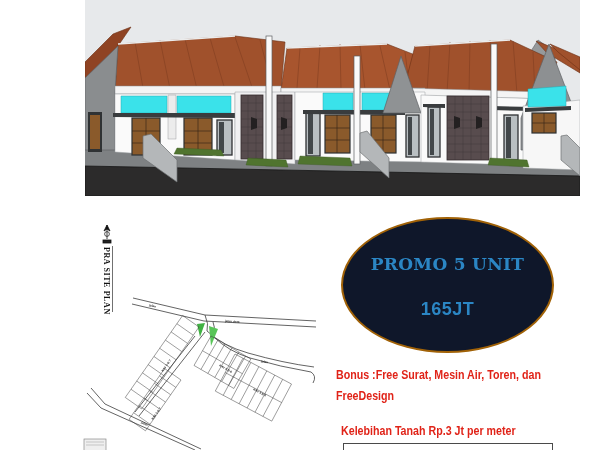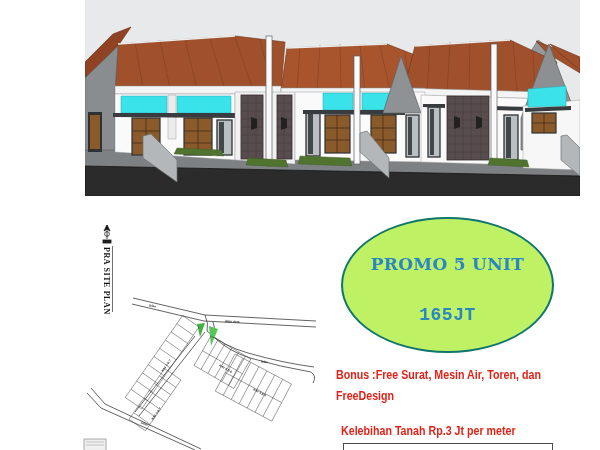--- a/index.html
+++ b/index.html
@@ -4,27 +4,27 @@
 <style>
   html,body{margin:0;padding:0;background:#fff;}
   #page{position:relative;width:600px;height:450px;background:#ffffff;overflow:hidden;
         font-family:"Liberation Sans",sans-serif;}
   
   #hero{position:absolute;left:85px;top:0;width:495px;height:196px;}
   
   #siteplan{position:absolute;left:83px;top:220px;width:235px;height:230px;}
   
   #promo{position:absolute;left:341px;top:217px;width:213px;height:136px;
-         background:#bef264;border:2px solid #0f766e;border-radius:50%;
+         background:#0f172a;border:2px solid #a16207;border-radius:50%;
          display:flex;flex-direction:column;align-items:center;box-sizing:border-box;
          padding-top:35px;}
   .promo-line{font-family:"DejaVu Serif",serif;font-weight:bold;color:#2b86c4;
               font-size:17px;line-height:21px;letter-spacing:.3px;}
-  .promo-price{font-family:Liberation Mono, monospace;font-weight:bold;color:#2b86c4;
-               font-size:18px;letter-spacing:.5px;margin-top:30px;}
+  .promo-price{font-family:Liberation Sans, sans-serif;font-weight:bold;color:#2b86c4;
+               font-size:18px;letter-spacing:.5px;margin-top:24px;}
   
   #bonus{position:absolute;left:336px;top:364px;color:#e02318;font-weight:bold;
          font-size:13px;line-height:21px;white-space:pre-line;
          transform:scaleX(.82);transform-origin:left top;}
   #landnote{position:absolute;left:341px;top:423px;color:#e02318;font-weight:bold;
             font-size:13px;white-space:nowrap;
             transform:scaleX(.82);transform-origin:left top;}
   #bottombox{position:absolute;left:343px;top:443px;width:210px;height:26px;
              border:1.5px solid #4a4a4a;background:#fff;box-sizing:border-box;}
   svg text{font-family:"Liberation Sans",sans-serif;}

